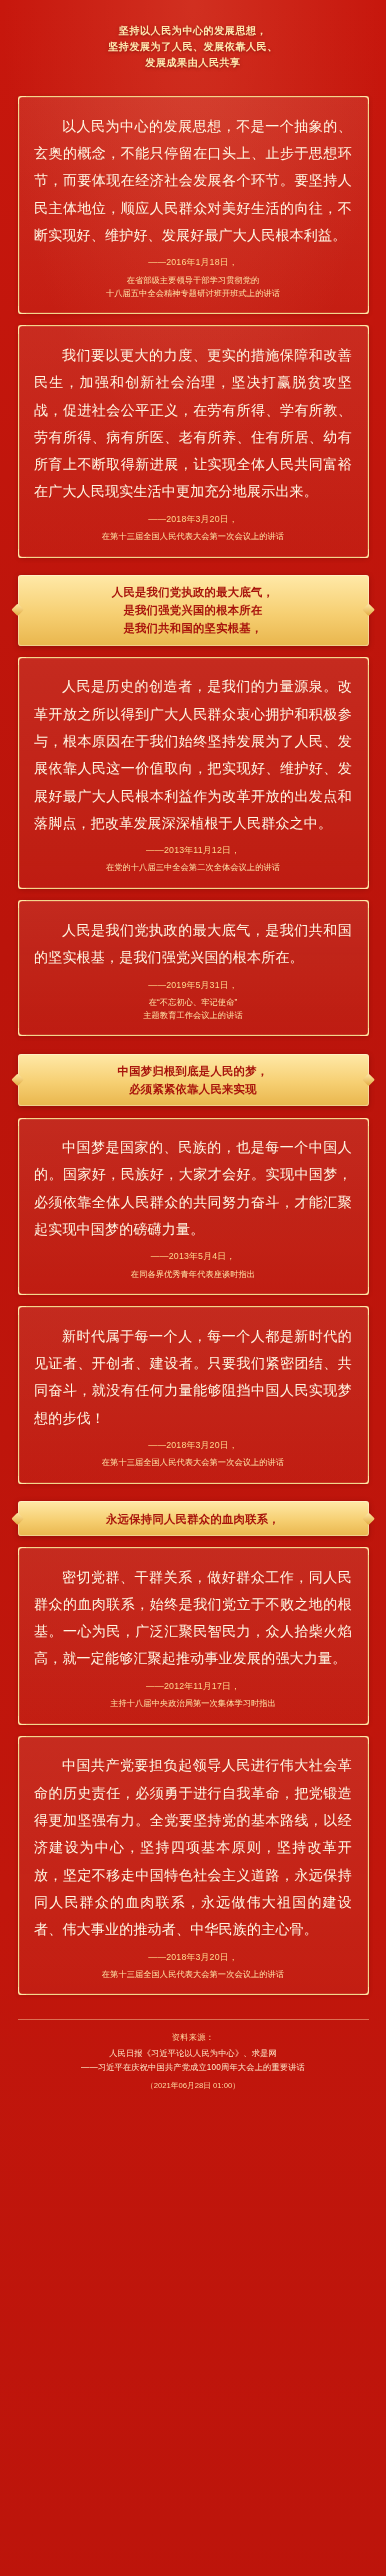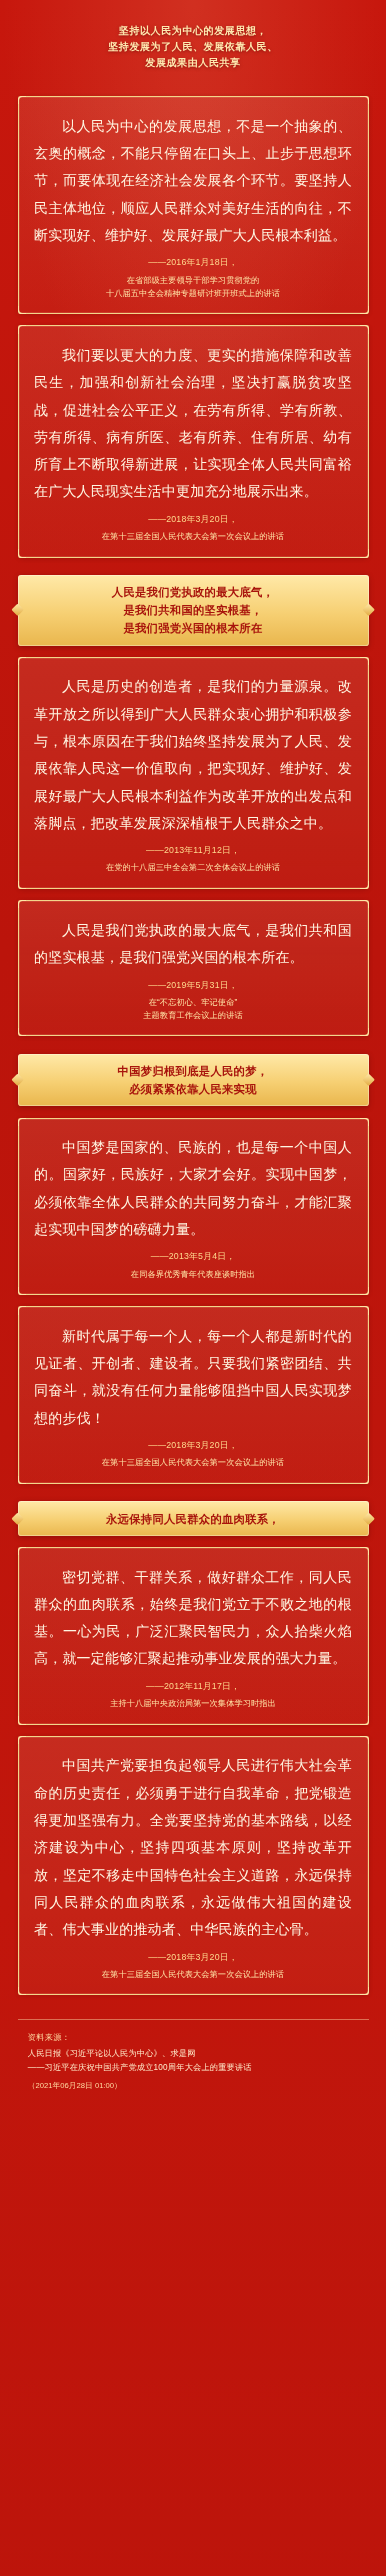--- a/index.html
+++ b/index.html
@@ -120,21 +120,21 @@
     line-height: 1.6;
     color: #ffe3a6;
     letter-spacing: 0.1px;
   }
   .card .src span { display: block; }
 
   
   .footer {
     margin: 24px 17.5px 0 17.5px;
     padding: 11.3px 10.3px 5.2px 10.3px;
-    text-align: left;
+    text-align: center;
     border-top: 0.5px solid rgba(255,222,170,0.45);
   }
   .footer .ftitle {
     font-size: 8.2px;
     color: #ffd9a0;
     letter-spacing: 0.3px;
     margin-bottom: 4.1px;
   }
   .footer .fline {
     font-size: 8.2px;
@@ -185,22 +185,22 @@
       <div class="src">
         <span>在第十三届全国人民代表大会第一次会议上的讲话</span>
       </div>
     </div>
   </div>
 
   <div>
     <div class="banner">
       <p>
         <span>人民是我们党执政的最大底气，</span>
+        <span>是我们强党兴国的根本所在</span>
         <span>是我们共和国的坚实根基，</span>
-        <span>是我们强党兴国的根本所在</span>
       </p>
     </div>
 
     <div class="card">
       <i class="corner tl"></i>
       <i class="corner tr"></i>
       <i class="corner bl"></i>
       <i class="corner br"></i>
       <div class="body">人民是历史的创造者，是我们的力量源泉。改革开放之所以得到广大人民群众衷心拥护和积极参与，根本原因在于我们始终坚持发展为了人民、发展依靠人民这一价值取向，把实现好、维护好、发展好最广大人民根本利益作为改革开放的出发点和落脚点，把改革发展深深植根于人民群众之中。</div>
       <div class="date">——2013年11月12日，</div>

